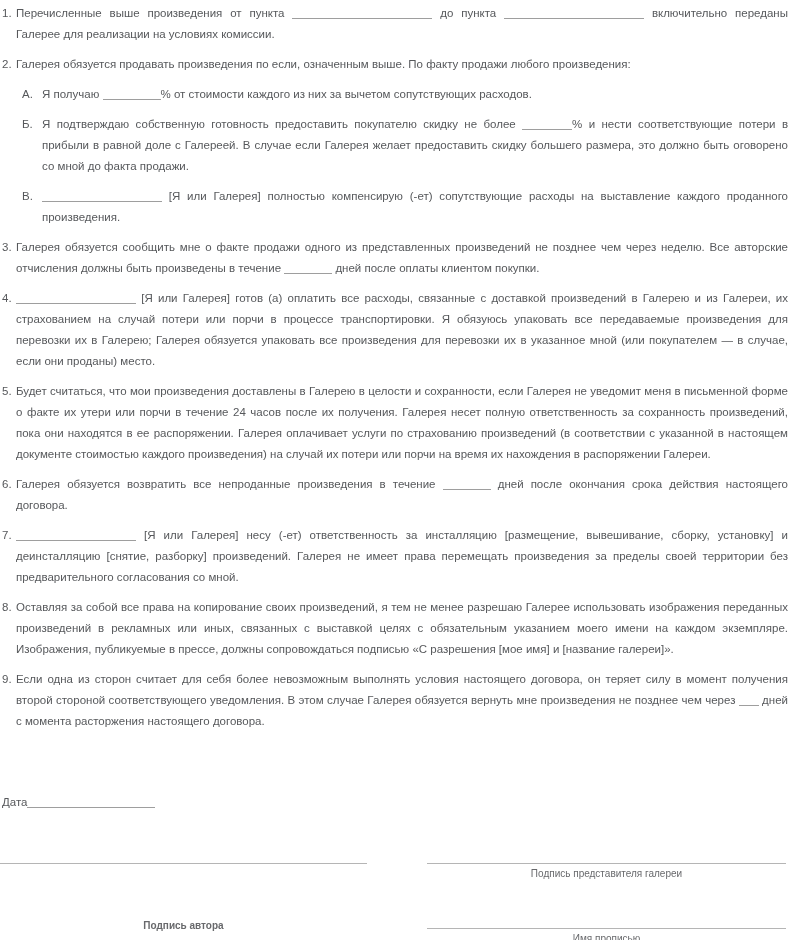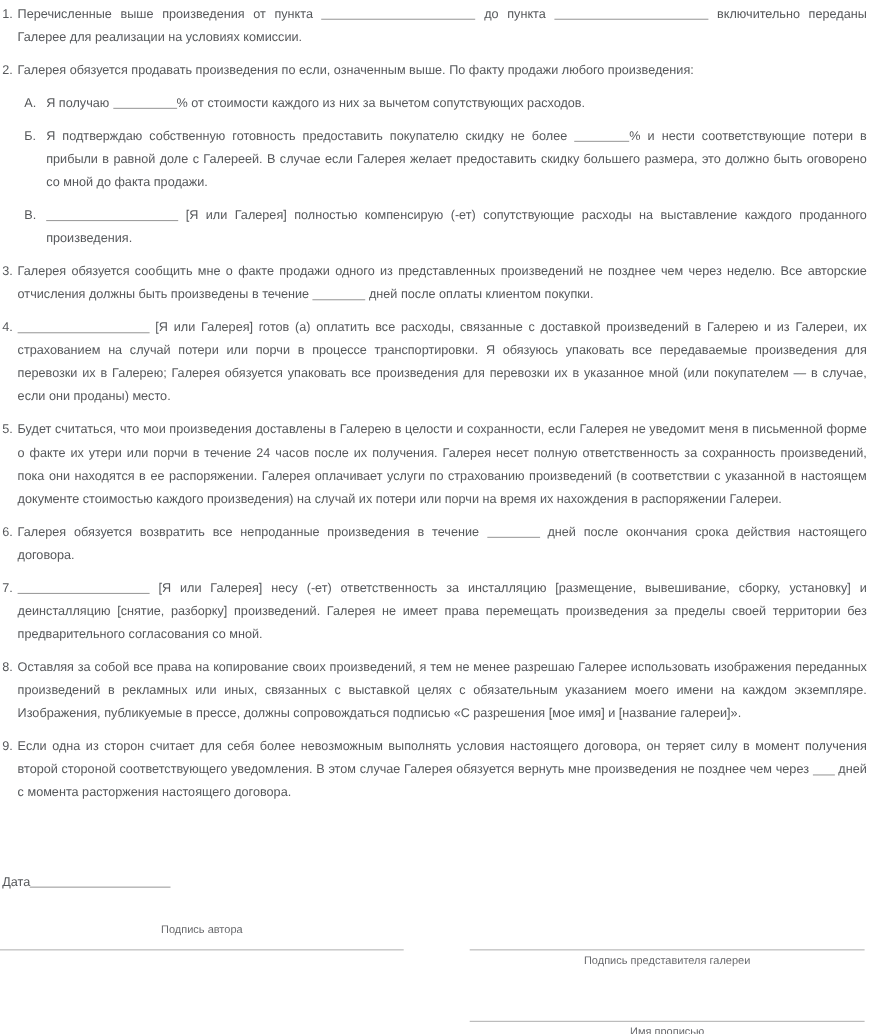--- a/index.html
+++ b/index.html
@@ -30,21 +30,21 @@
   .date-row{position:absolute;left:2px;top:792px;line-height:21px;}
   .date-row .label{}
   .sig-line{position:absolute;height:0;border-top:1px solid var(--sig-line);}
   .sig-line.l1-left{left:0;top:863px;width:367px;}
   .sig-line.l1-right{left:427px;top:863px;width:359px;}
   .sig-line.l2-right{left:427px;top:928px;width:359px;}
   .sig-caption{
     position:absolute;text-align:center;font-size:10px;color:var(--caption);
     line-height:12px;
   }
-  .sig-caption.c1-left{left:0;top:840px;width:367px;}
+  .sig-caption.c1-left{left:0;top:920px;width:367px;font-weight:bold;}
   .sig-caption.c1-right{left:427px;top:868px;width:359px;}
   .sig-caption.c2-right{left:427px;top:933px;width:359px;}
 </style>
 </head>
 <body>
 
 <div class="page">
 
   <div class="clauses" id="clauses">
       <div class="clause">

